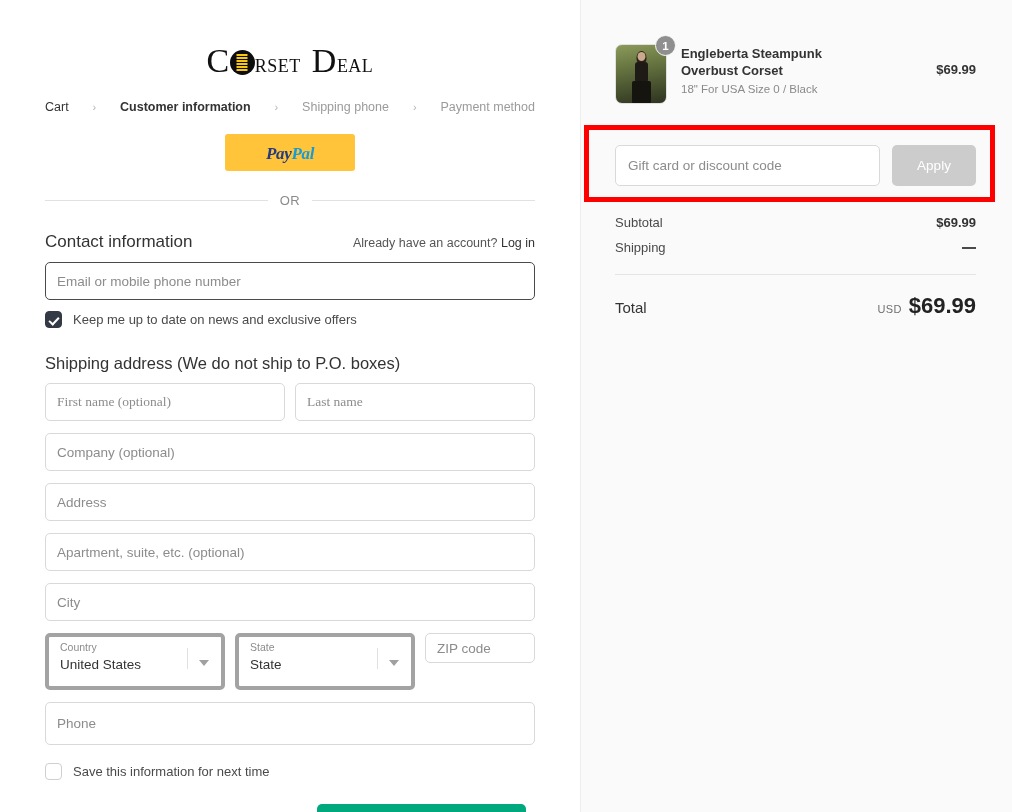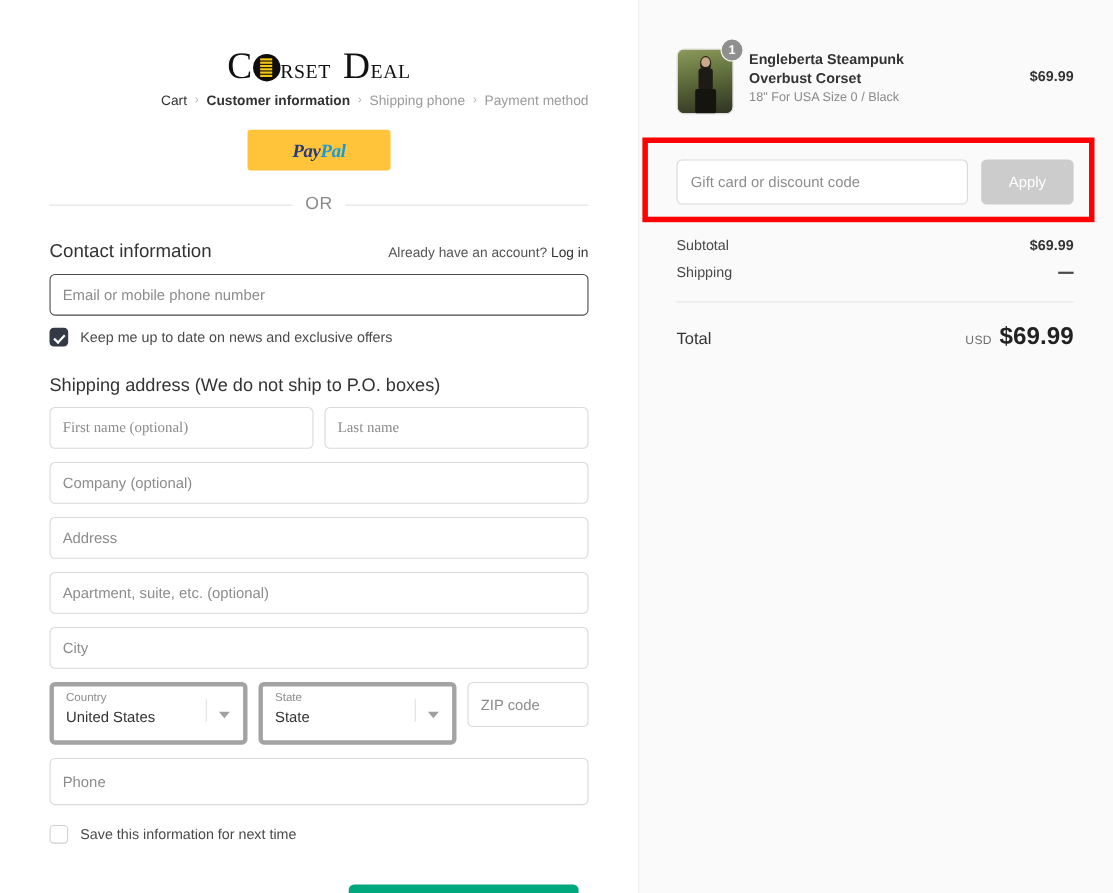--- a/index.html
+++ b/index.html
@@ -51,22 +51,22 @@
     transform: translateX(-50%);
     width: 11px; height: 19px;
   }
   .corset-o .lace i {
     position: absolute; left: 0; width: 11px; height: 1.6px;
     background: #f5c518; display: block;
   }
 
   
   .breadcrumb {
-    display: flex; align-items: center; justify-content: flex-end;
-    gap: 7px; font-size: 12.5px; 
+    display: flex; align-items: center; justify-content: space-between;
+    gap: 22px; font-size: 12.5px; margin-top: 16px;
   }
   .bc-item { white-space: nowrap; }
   .bc-item.link { color: #333333; }
   .bc-item.active { color: #333333; font-weight: bold; }
   .bc-item.muted { color: #9b9b9b; }
   .bc-sep { color: #b3b3b3; font-size: 11px; }
 
   
   .paypal-wrap { text-align: center; margin-top: 20px; }
   .paypal-btn {
@@ -85,21 +85,21 @@
   }
   .pp-a { color: #253b80; }
   .pp-b { color: #179bd7; }
 
   
   .or-row {
     display: flex; align-items: center; gap: 12px;
     margin-top: 22px;
   }
   .or-line { flex: 1; height: 1px; background: #e1e1e1; }
-  .or-text { font-size: 16px; color: #8a8a8a; letter-spacing: 0.4px; }
+  .or-text { font-size: 13px; color: #8a8a8a; letter-spacing: 0.4px; }
 
   
   .sec-head {
     display: flex; align-items: baseline; justify-content: space-between;
     margin-top: 24px;
   }
   .sec-title { font-size: 17px; color: #333333; font-weight: normal; margin: 0; }
   .sec-note { font-size: 12.5px; color: #555555; }
   .sec-note a { color: #333333; text-decoration: none; }
 
@@ -164,21 +164,21 @@
   .selbox .caret {
     position: absolute; right: 12px; top: 50%;
     margin-top: -2px;
     width: 0; height: 0;
     border-left: 5.5px solid transparent;
     border-right: 5.5px solid transparent;
     border-top: 6px solid #a0a0a0;
   }
   .sel-country { width: 180px; flex: 0 0 180px; }
   .sel-state { width: 180px; flex: 0 0 180px; }
-  .zip { flex: 1; height: 41px; }
+  .zip { flex: 1; height: 30px; }
 
   .field.tall { height: 43px; }
 
   
   .continue-btn {
     position: absolute;
     left: 317px; top: 804px;
     width: 209px; height: 44px;
     background: #00a87e;
     border: none; border-radius: 5px;

